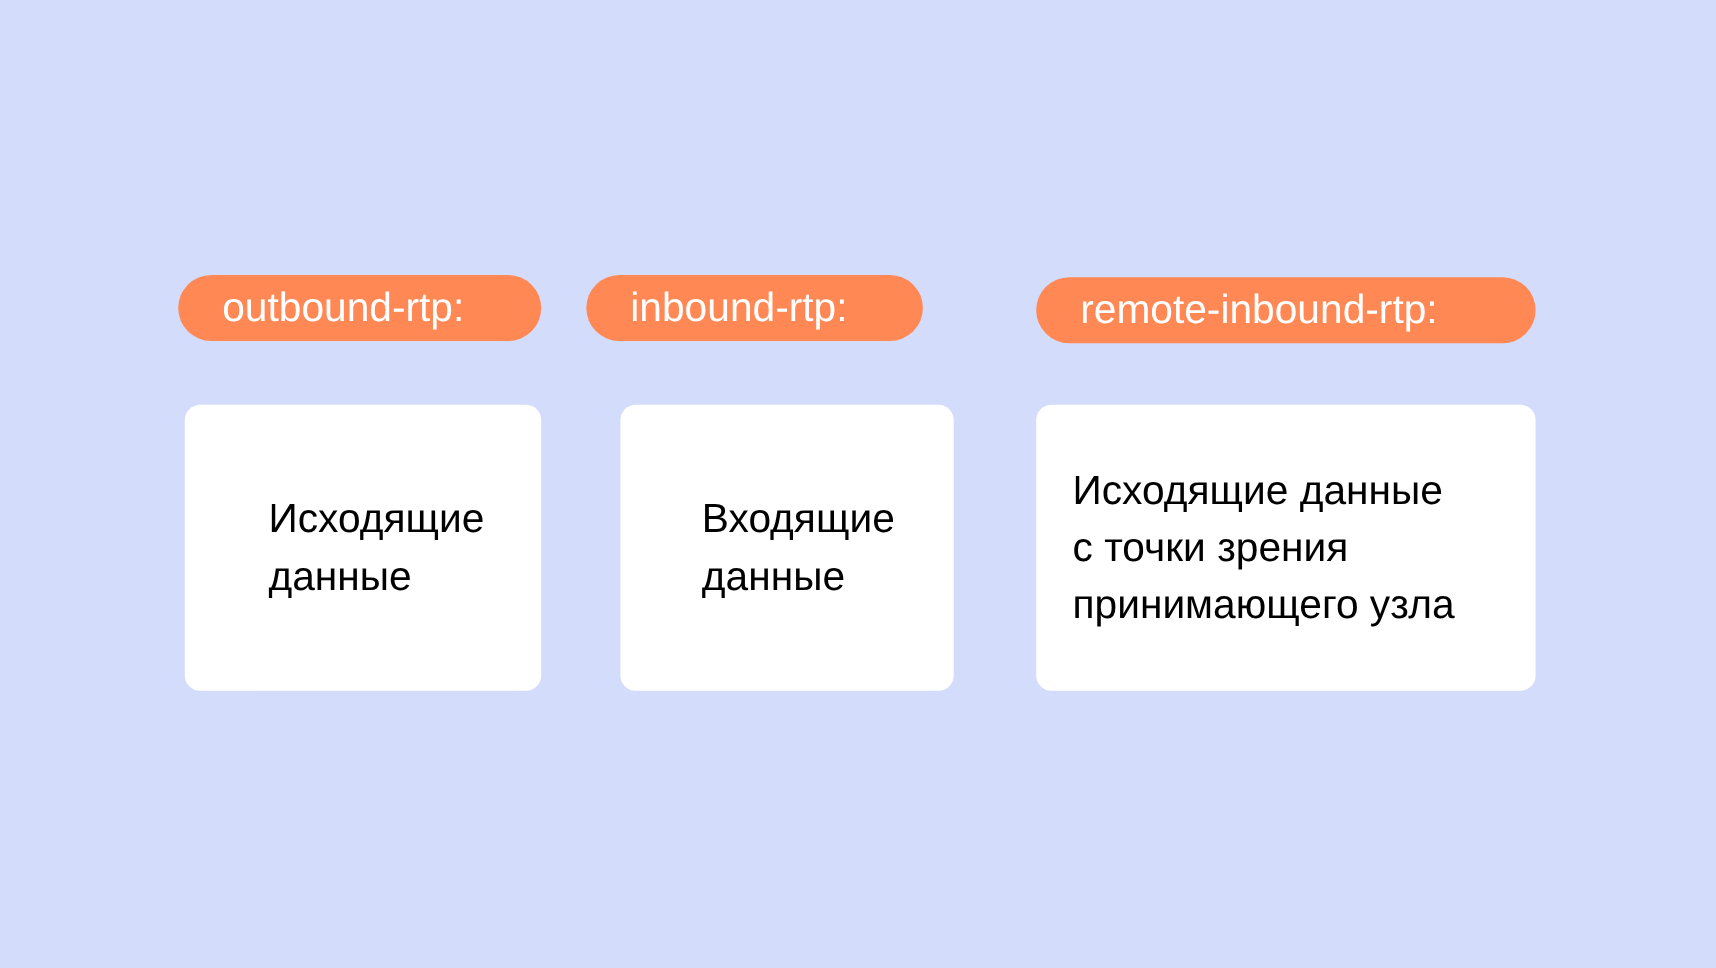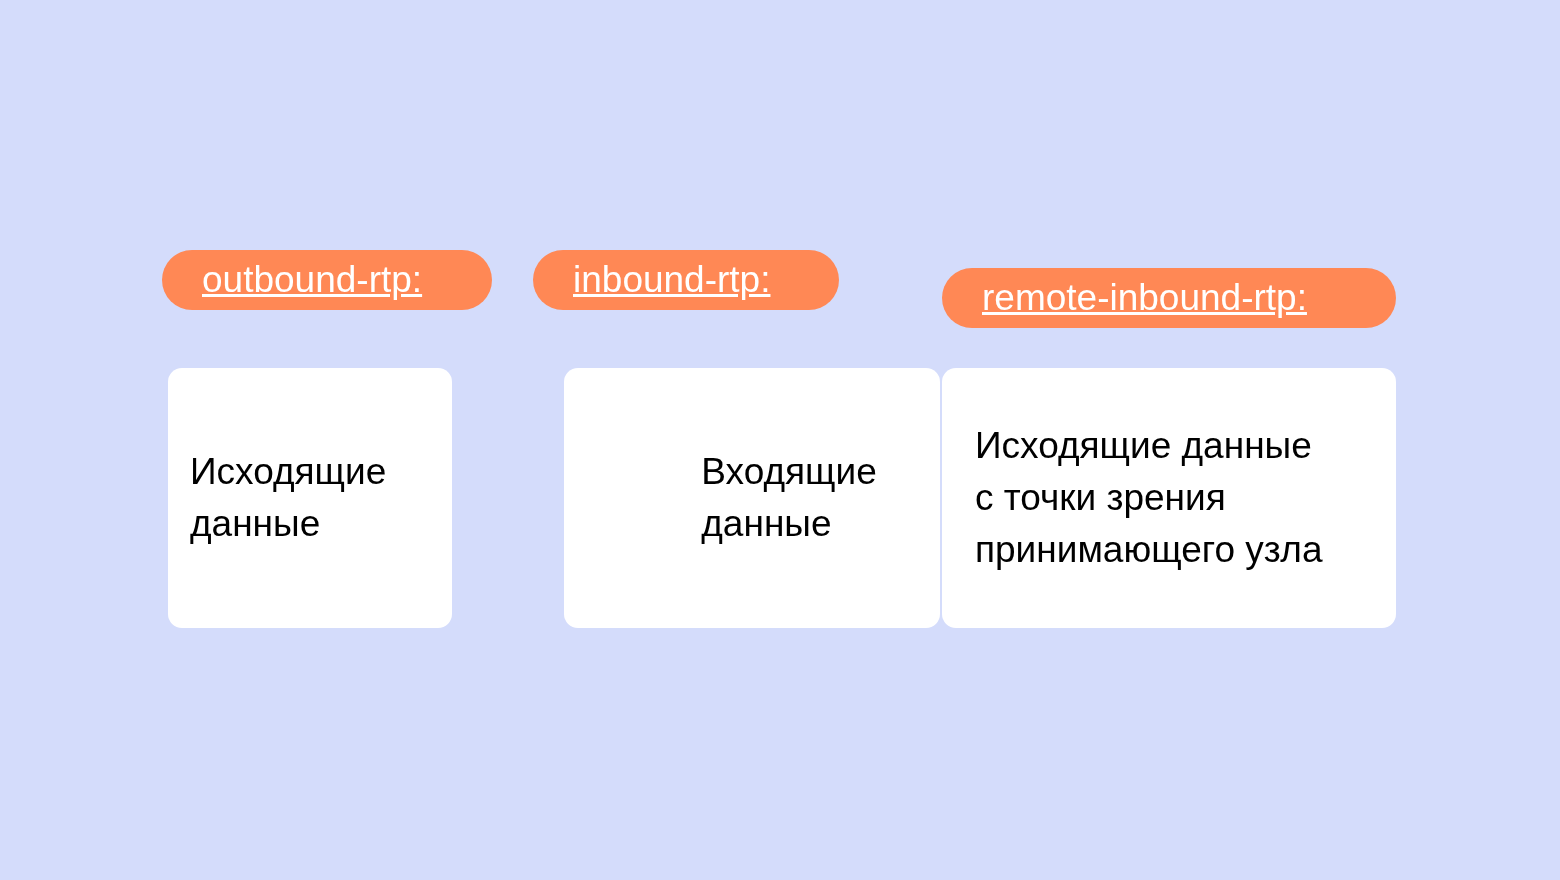--- a/index.html
+++ b/index.html
@@ -14,51 +14,50 @@
       position: absolute;
       background: #ff8855;
       color: #ffffff;
       border-radius: 30px;
       height: 60px;
       box-sizing: border-box;
       font-size: 37px;
       line-height: 60px;
       padding-left: 40px;
       white-space: nowrap;
-      text-decoration: underline;
     }
     .card {
       position: absolute;
       background: #ffffff;
       border-radius: 14px;
       height: 260px;
       box-sizing: border-box;
       color: #000000;
       font-size: 37px;
       line-height: 52px;
       display: flex;
       align-items: center;
     }
     .card span { white-space: pre-line; display: block; }
   </style>
 </head>
 <body>
 
 <div>
   <div class="pill" style="left:162px; top:250px; width:330px;">outbound-rtp:</div>
-  <div class="card" style="left:168px; top:368px; width:284px; padding-left:22px;align-items:center;">
+  <div class="card" style="left:168px; top:368px; width:324px; padding-left:76px;align-items:center;">
     <span>Исходящие
 данные</span>
   </div>
 
   <div class="pill" style="left:533px; top:250px; width:306px;">inbound-rtp:</div>
-  <div class="card" style="left:564px; top:368px; width:376px; padding-left:74px;justify-content:center;">
+  <div class="card" style="left:564px; top:368px; width:303px; padding-left:74px;">
     <span>Входящие
 данные</span>
   </div>
 
-  <div class="pill" style="left:942px; top:268px; width:454px;">remote-inbound-rtp:</div>
+  <div class="pill" style="left:942px; top:252px; width:454px;">remote-inbound-rtp:</div>
   <div class="card" style="left:942px; top:368px; width:454px; padding-left:33px;">
     <span>Исходящие данные
 с точки зрения
 принимающего узла</span>
   </div>
 </div>
 
 </body></html>

